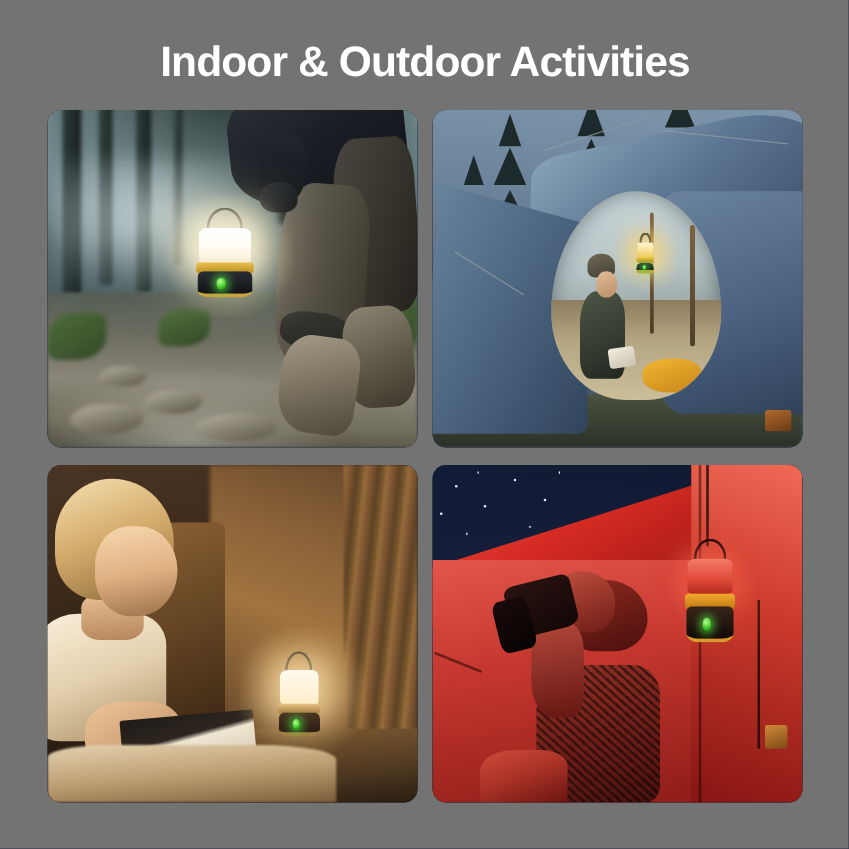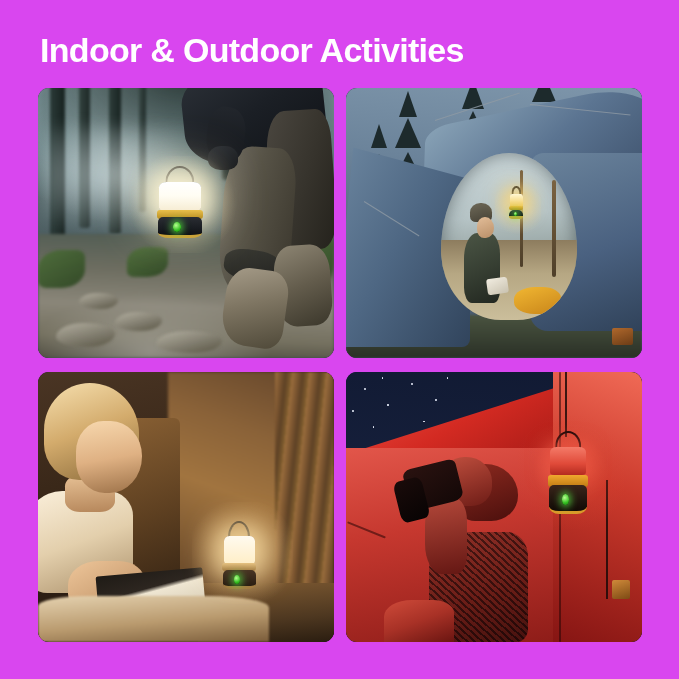--- a/index.html
+++ b/index.html
@@ -5,21 +5,22 @@
   * { margin:0; padding:0; box-sizing:border-box; }
   html, body {
     width:679px; height:679px;
     overflow:hidden;
     background:#16203d;
     font-family:"Liberation Sans", sans-serif;
   }
   #root {
     position:relative;
     width:679px; height:679px;
-    background:#d946ef;
+    background:#737373;
+    text-align:center;
   }
 
   
   #page-title {
     position:absolute;
     left:40px; top:28px;
     width:600px; height:46px;
     color:#ffffff;
     font-size:34px;
     font-weight:bold;

